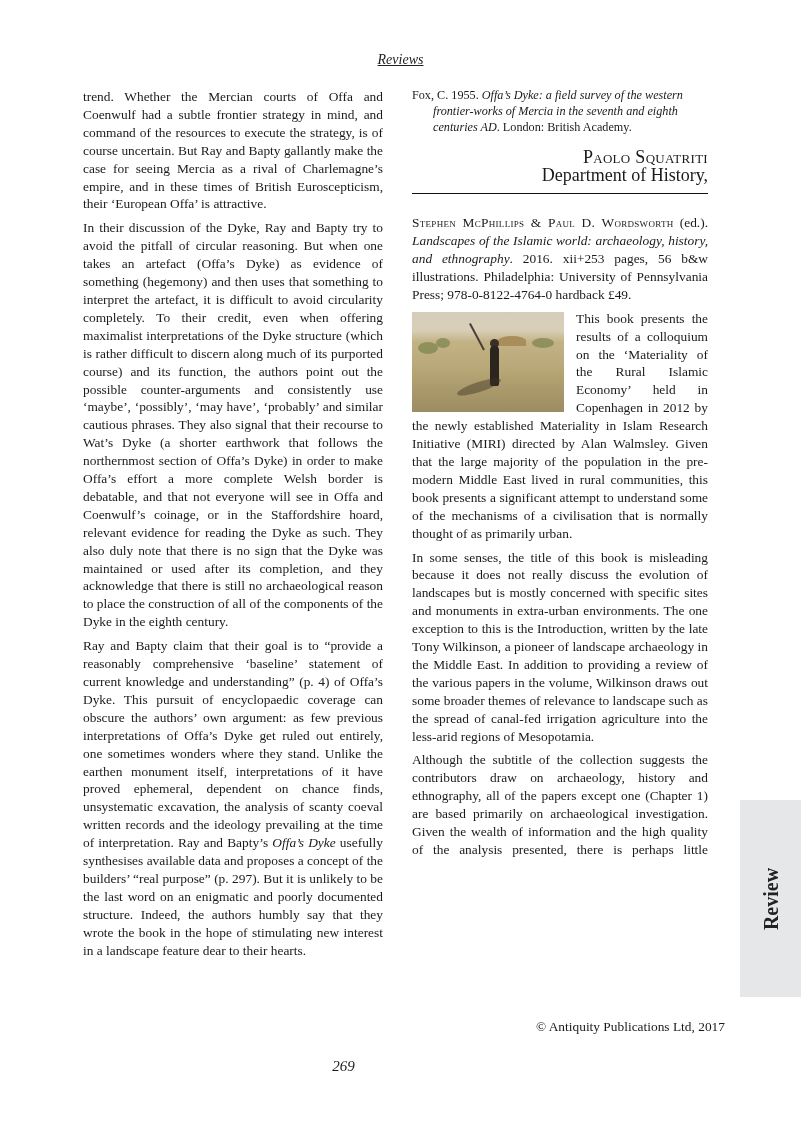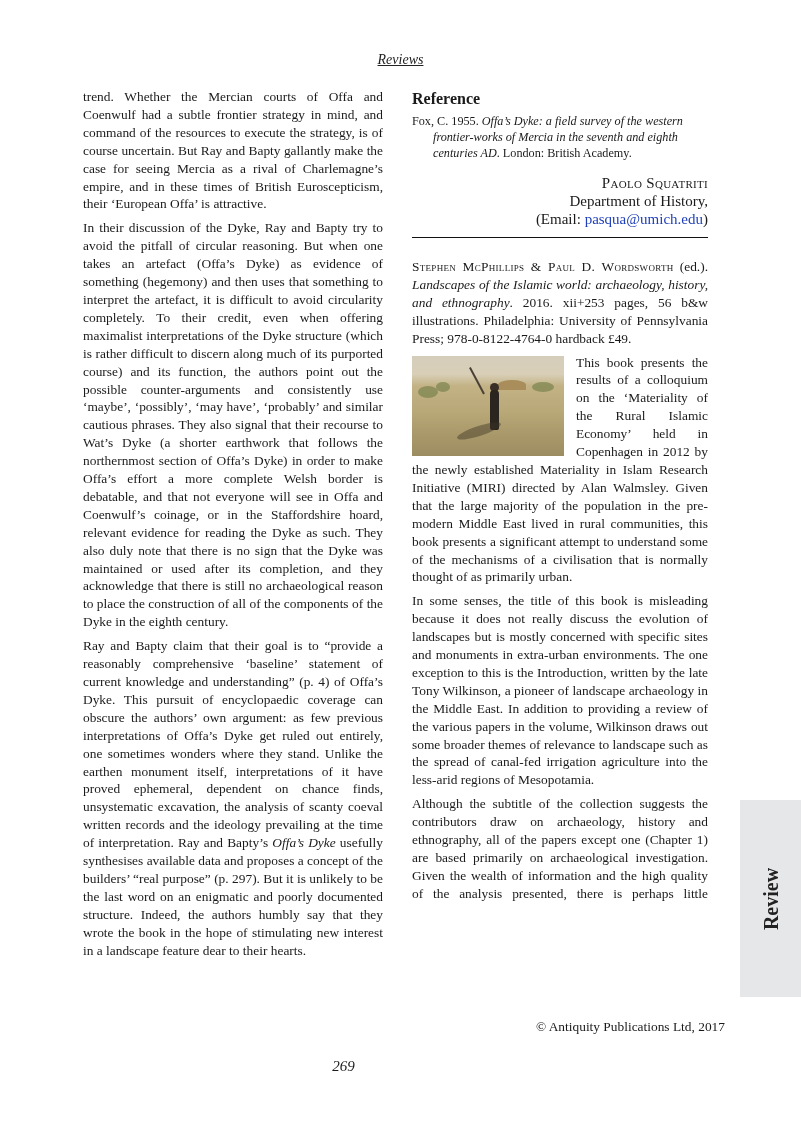--- a/index.html
+++ b/index.html
@@ -20,21 +20,21 @@
   .col-left { left: 83px; }
   .col-right { left: 412px; width: 296px; }
   .col p { margin: 0 0 6px 0; }
   .ref-heading {
     font-weight: bold; font-size: 16px; margin: 2px 0 6px 0;
   }
   .ref-entry {
     font-size: 12.2px; line-height: 15.8px; text-align: left;
     padding-left: 21px; text-indent: -21px; margin: 0 0 14px 0;
   }
-  .signature { text-align: right; font-size: 15px; line-height: 17.9px; }
+  .signature { text-align: right; font-size: 18px; line-height: 17.9px; }
   .smallcaps { font-variant: small-caps; letter-spacing: 0.3px; }
   .email { color: #1f3fb8; }
   .rule { border-top: 1.5px solid #111; margin: 8px 0 20px 0; }
   .book-head { margin: 0 0 8px 0; }
   .figure-wrap {
     float: left; width: 152px; height: 100px; margin: 2px 12px 2px 0;
   }
   .photo {
     width: 152px; height: 100px; position: relative; overflow: hidden;
     background: linear-gradient(180deg, #d5cdbb 0%, #d9cfb8 18%, #c2b285 30%, #b9a878 55%, #a89869 80%, #9c8c62 100%);
@@ -82,27 +82,25 @@
 
 <div class="running-head">Reviews</div>
 
 <div class="col col-left">
   <p>trend. Whether the Mercian courts of Offa and Coenwulf had a subtle frontier strategy in mind, and command of the resources to execute the strategy, is of course uncertain. But Ray and Bapty gallantly make the case for seeing Mercia as a rival of Charlemagne’s empire, and in these times of British Euroscepticism, their ‘European Offa’ is attractive.</p>
   <p>In their discussion of the Dyke, Ray and Bapty try to avoid the pitfall of circular reasoning. But when one takes an artefact (Offa’s Dyke) as evidence of something (hegemony) and then uses that something to interpret the artefact, it is difficult to avoid circularity completely. To their credit, even when offering maximalist interpretations of the Dyke structure (which is rather difficult to discern along much of its purported course) and its function, the authors point out the possible counter-arguments and consistently use ‘maybe’, ‘possibly’, ‘may have’, ‘probably’ and similar cautious phrases. They also signal that their recourse to Wat’s Dyke (a shorter earthwork that follows the northernmost section of Offa’s Dyke) in order to make Offa’s effort a more complete Welsh border is debatable, and that not everyone will see in Offa and Coenwulf’s coinage, or in the Staffordshire hoard, relevant evidence for reading the Dyke as such. They also duly note that there is no sign that the Dyke was maintained or used after its completion, and they acknowledge that there is still no archaeological reason to place the construction of all of the components of the Dyke in the eighth century.</p>
   <p><span>Ray and Bapty claim that their goal is to “provide a reasonably comprehensive ‘baseline’ statement of current knowledge and understanding” (p. 4) of Offa’s Dyke. This pursuit of encyclopaedic coverage can obscure the authors’ own argument: as few previous interpretations of Offa’s Dyke get ruled out entirely, one sometimes wonders where they stand. Unlike the earthen monument itself, interpretations of it have proved ephemeral, dependent on chance finds, unsystematic excavation, the analysis of scanty coeval written records and the ideology prevailing at the time of interpretation.</span><span> Ray and Bapty’s </span><em>Offa’s Dyke</em><span> usefully synthesises available data and proposes a concept of the builders’ “real purpose” (p. 297). But it is unlikely to be the last word on an enigmatic and poorly documented structure. Indeed, the authors humbly say that they wrote the book in the hope of stimulating new interest in a landscape feature dear to their hearts.</span></p>
 </div>
 
 <div class="col col-right">
-  <div class="ref-heading">Reference</div>
   <div class="ref-entry"><span>Fox, C. 1955. </span><em>Offa’s Dyke: a field survey of the western frontier-works of Mercia in the seventh and eighth centuries AD</em><span>. London: British Academy.</span></div>
 
   <div class="signature">
     <div class="smallcaps">Paolo Squatriti</div>
     <div>Department of History,</div>
-    <div><span>(Email: </span><a class="email">pasqua@umich.edu</a><span>)</span></div>
   </div>
 
   <div class="rule"></div>
 
   <p class="book-head"><span class="smallcaps">Stephen McPhillips &amp; Paul D. Wordsworth</span><span> (ed.). </span><em>Landscapes of the Islamic world: archaeology, history, and ethnography</em><span>. 2016. xii+253 pages, 56 b&amp;w illustrations. Philadelphia: University of Pennsylvania Press; 978-0-8122-4764-0 hardback £49.</span></p>
 
   <div class="figure-wrap">
     <div class="photo" title="Photograph of a person holding a long stick on an arid grassy slope">
       <div class="bush" style="left:6px;top:30px;width:20px;height:12px;"></div>
       <div class="bush" style="left:24px;top:26px;width:14px;height:10px;"></div>

